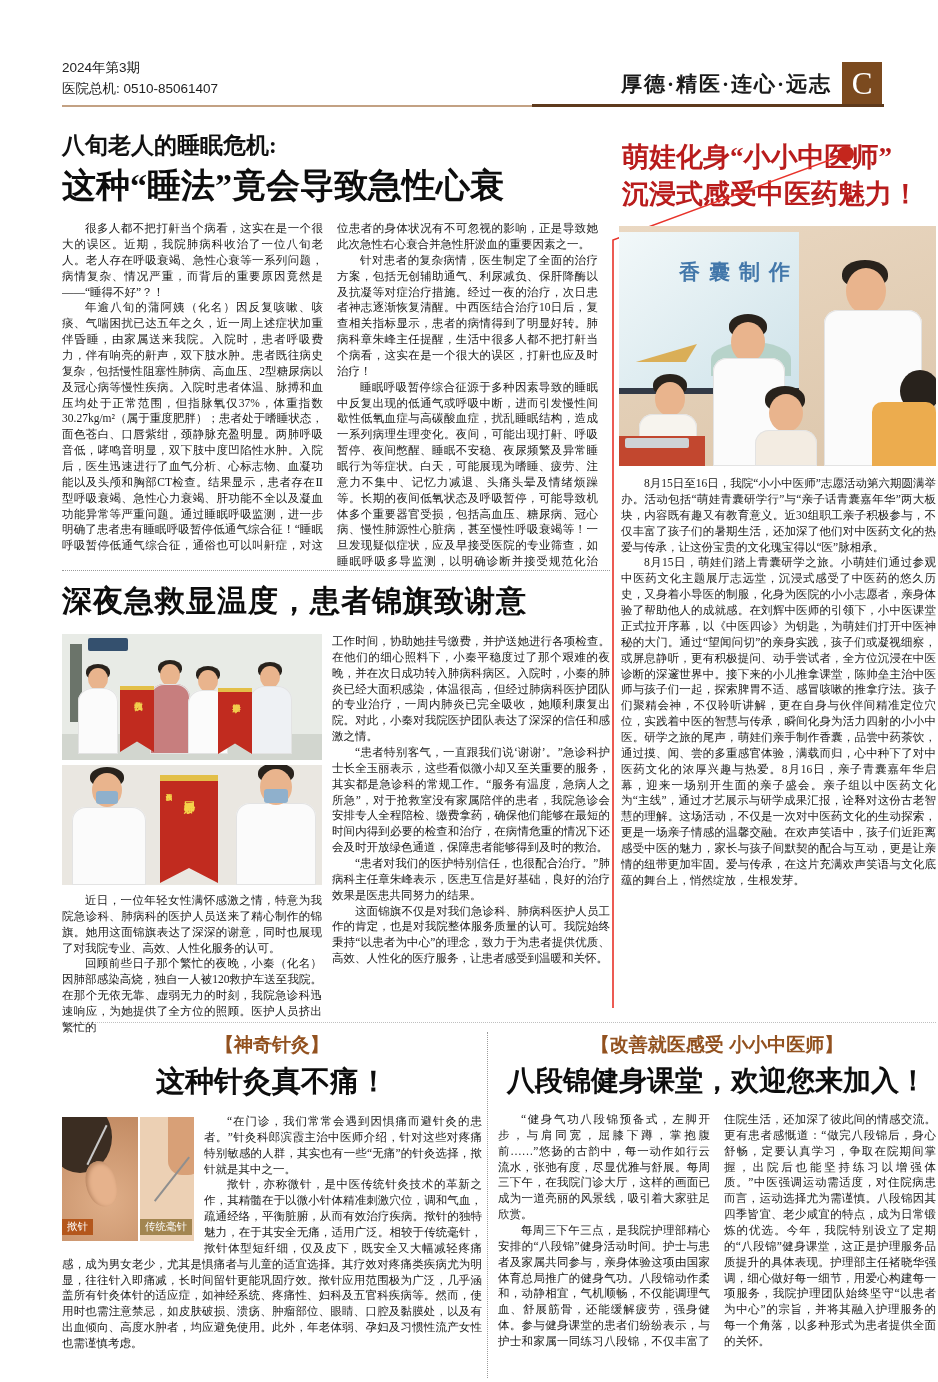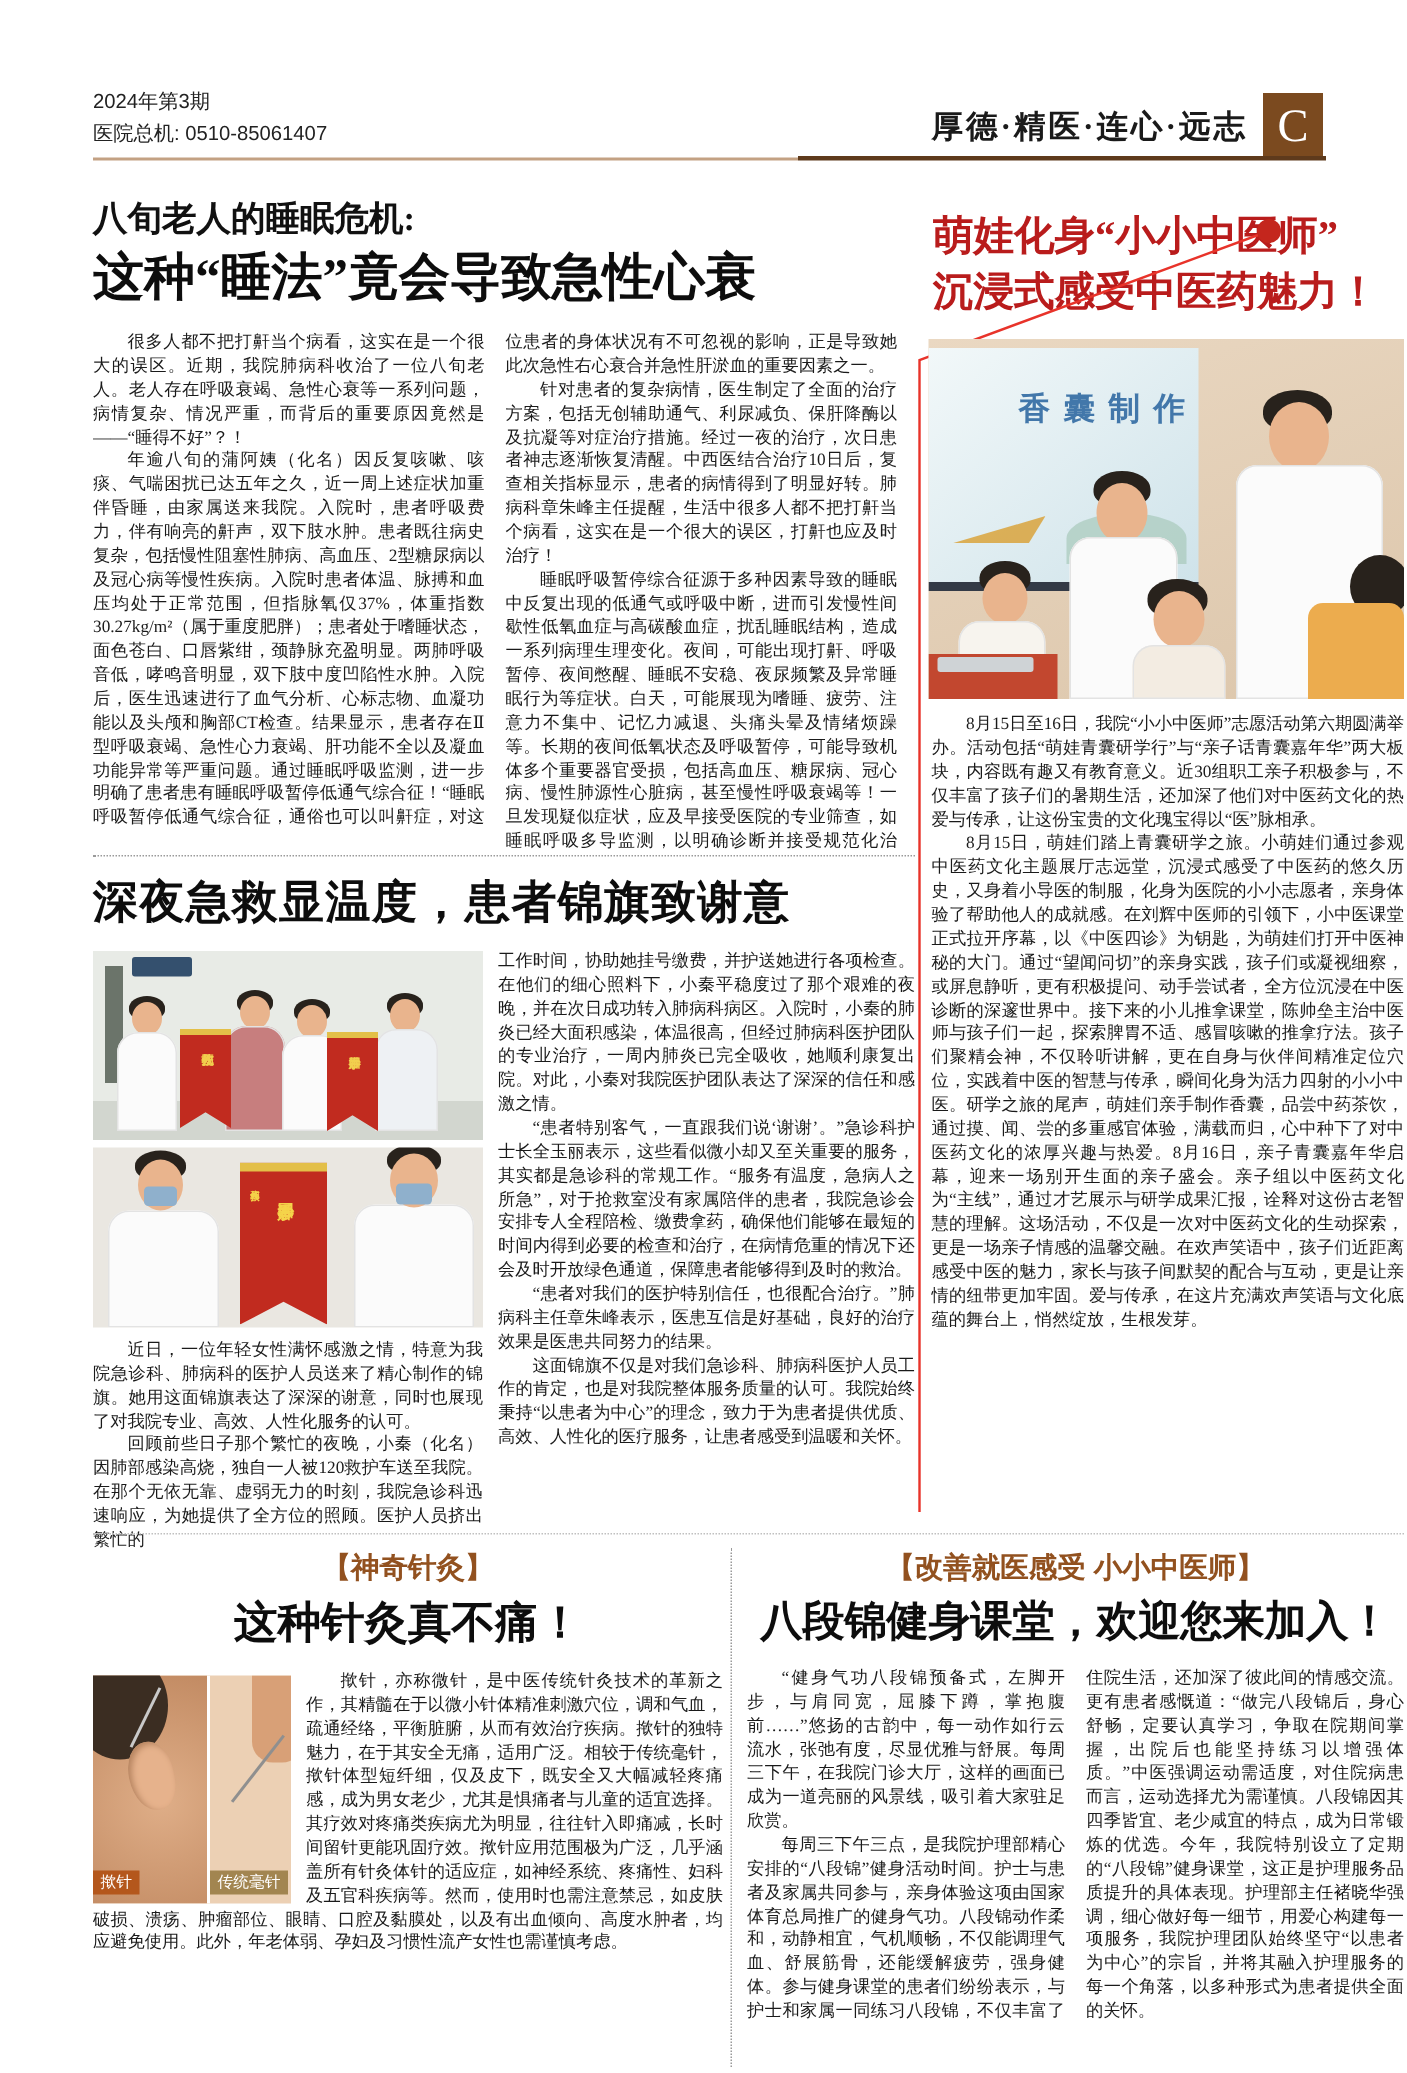--- a/index.html
+++ b/index.html
@@ -79,21 +79,21 @@
   .pb-flag .vtext { font-size:8px; color:#f2cf4e; font-weight:700; margin-top:6px; }
 
   .pB2 { background:#eae7e1; }
   .pB2-flag { left:98px; top:10px; width:58px; height:102px; background:#c12b1f;
     border-top:6px solid #e3bf48; clip-path:polygon(0 0,100% 0,100% 100%,50% 86%,0 100%);
     display:flex; justify-content:center; }
   .pB2-flag .vtext { font-size:11px; color:#f5d34a; font-weight:700; margin-top:12px; }
   .pB2-flag .vtext.small { position:absolute; left:4px; top:8px; font-size:6px; margin:0; }
   .mask { background:#8fb0cc; border-radius:3px; }
 
-  .pC { background:#ecd0b4; float:left; width:132px; height:152px; margin:3px 10px 2px 0; }
+  .pC { background:#ecd0b4; float:left; width:132px; height:124px; margin:3px 10px 2px 0; }
   .pC-left { left:0; top:0; width:76px; height:152px;
     background:radial-gradient(circle at 60% 55%, #dfae88, #c08860); }
   .pC-hair { left:-14px; top:-16px; width:64px; height:72px; background:#3b2d22; border-radius:50%; }
   .pC-ear { left:24px; top:44px; width:30px; height:46px; background:#e6b28c;
     border-radius:50% 50% 45% 55%; transform:rotate(-12deg); box-shadow:inset 2px 2px 4px #b5835f; }
   .pC-needle1 { left:34px; top:6px; width:2px; height:44px; background:#c9c9c9; transform:rotate(26deg); }
   .pC-div { left:76px; top:0; width:2px; height:152px; background:#fff; }
   .pC-finger { right:-8px; top:0; width:34px; height:58px; background:#d8a077; border-radius:0 0 14px 14px; }
   .pC-needle2 { right:22px; top:34px; width:1.5px; height:56px; background:#8f8f8f; transform:rotate(38deg); }
   .pC-lab { position:absolute; bottom:6px; color:#fff; font-size:10.5px; padding:1px 5px;
@@ -260,20 +260,21 @@
           <div class="abs pC-hair"></div>
           <div class="abs pC-ear"></div>
           <div class="abs pC-needle1"></div>
         </div>
         <div class="abs pC-div"></div>
         <div class="abs pC-finger"></div>
         <div class="abs pC-needle2"></div>
         <span class="pC-lab pC-lab1">揿针</span>
         <span class="pC-lab pC-lab2">传统毫针</span>
       </div>
+      <p class="bodyp">“在门诊，我们常常会遇到因惧痛而避针灸的患者。”针灸科郎滨霞主治中医师介绍，针对这些对疼痛特别敏感的人群，其实也有一些“无痛”的针灸选择，揿针就是其中之一。</p>
       <p class="bodyp">揿针，亦称微针，是中医传统针灸技术的革新之作，其精髓在于以微小针体精准刺激穴位，调和气血，疏通经络，平衡脏腑，从而有效治疗疾病。揿针的独特魅力，在于其安全无痛，适用广泛。相较于传统毫针，揿针体型短纤细，仅及皮下，既安全又大幅减轻疼痛感，成为男女老少，尤其是惧痛者与儿童的适宜选择。其疗效对疼痛类疾病尤为明显，往往针入即痛减，长时间留针更能巩固疗效。揿针应用范围极为广泛，几乎涵盖所有针灸体针的适应症，如神经系统、疼痛性、妇科及五官科疾病等。然而，使用时也需注意禁忌，如皮肤破损、溃疡、肿瘤部位、眼睛、口腔及黏膜处，以及有出血倾向、高度水肿者，均应避免使用。此外，年老体弱、孕妇及习惯性流产女性也需谨慎考虑。</p>
     </div>
   </div>
 
   <div class="art4">
     <div class="tag-brown">【改善就医感受 小小中医师】</div>
     <div class="headline5">八段锦健身课堂，欢迎您来加入！</div>
     <div class="art4-body">
       <p class="bodyp">“健身气功八段锦预备式，左脚开步，与肩同宽，屈膝下蹲，掌抱腹前……”悠扬的古韵中，每一动作如行云流水，张弛有度，尽显优雅与舒展。每周三下午，在我院门诊大厅，这样的画面已成为一道亮丽的风景线，吸引着大家驻足欣赏。</p>
       <p class="bodyp">每周三下午三点，是我院护理部精心安排的“八段锦”健身活动时间。护士与患者及家属共同参与，亲身体验这项由国家体育总局推广的健身气功。八段锦动作柔和，动静相宜，气机顺畅，不仅能调理气血、舒展筋骨，还能缓解疲劳，强身健体。参与健身课堂的患者们纷纷表示，与护士和家属一同练习八段锦，不仅丰富了住院生活，还加深了彼此间的情感交流。更有患者感慨道：“做完八段锦后，身心舒畅，定要认真学习，争取在院期间掌握，出院后也能坚持练习以增强体质。”中医强调运动需适度，对住院病患而言，运动选择尤为需谨慎。八段锦因其四季皆宜、老少咸宜的特点，成为日常锻炼的优选。今年，我院特别设立了定期的“八段锦”健身课堂，这正是护理服务品质提升的具体表现。护理部主任褚晓华强调，细心做好每一细节，用爱心构建每一项服务，我院护理团队始终坚守“以患者为中心”的宗旨，并将其融入护理服务的每一个角落，以多种形式为患者提供全面的关怀。</p>

